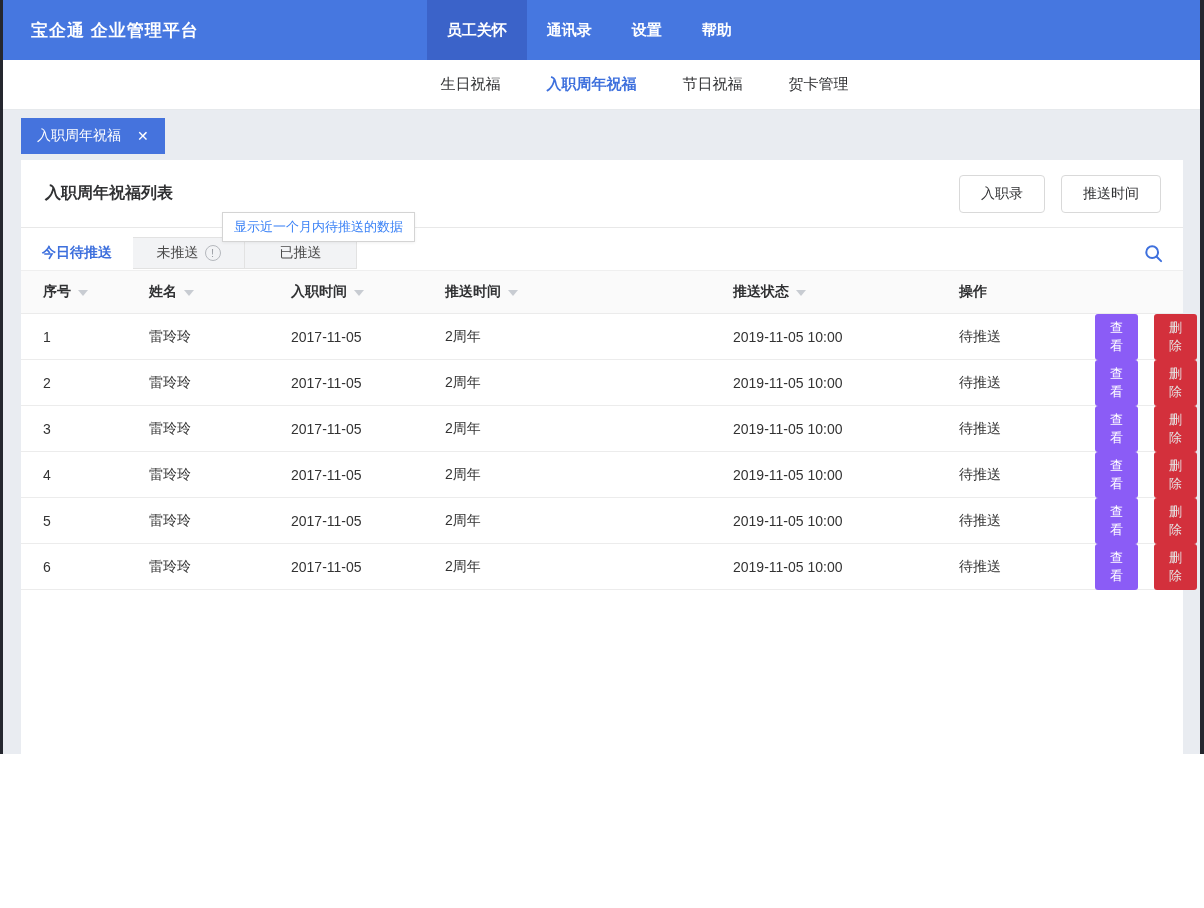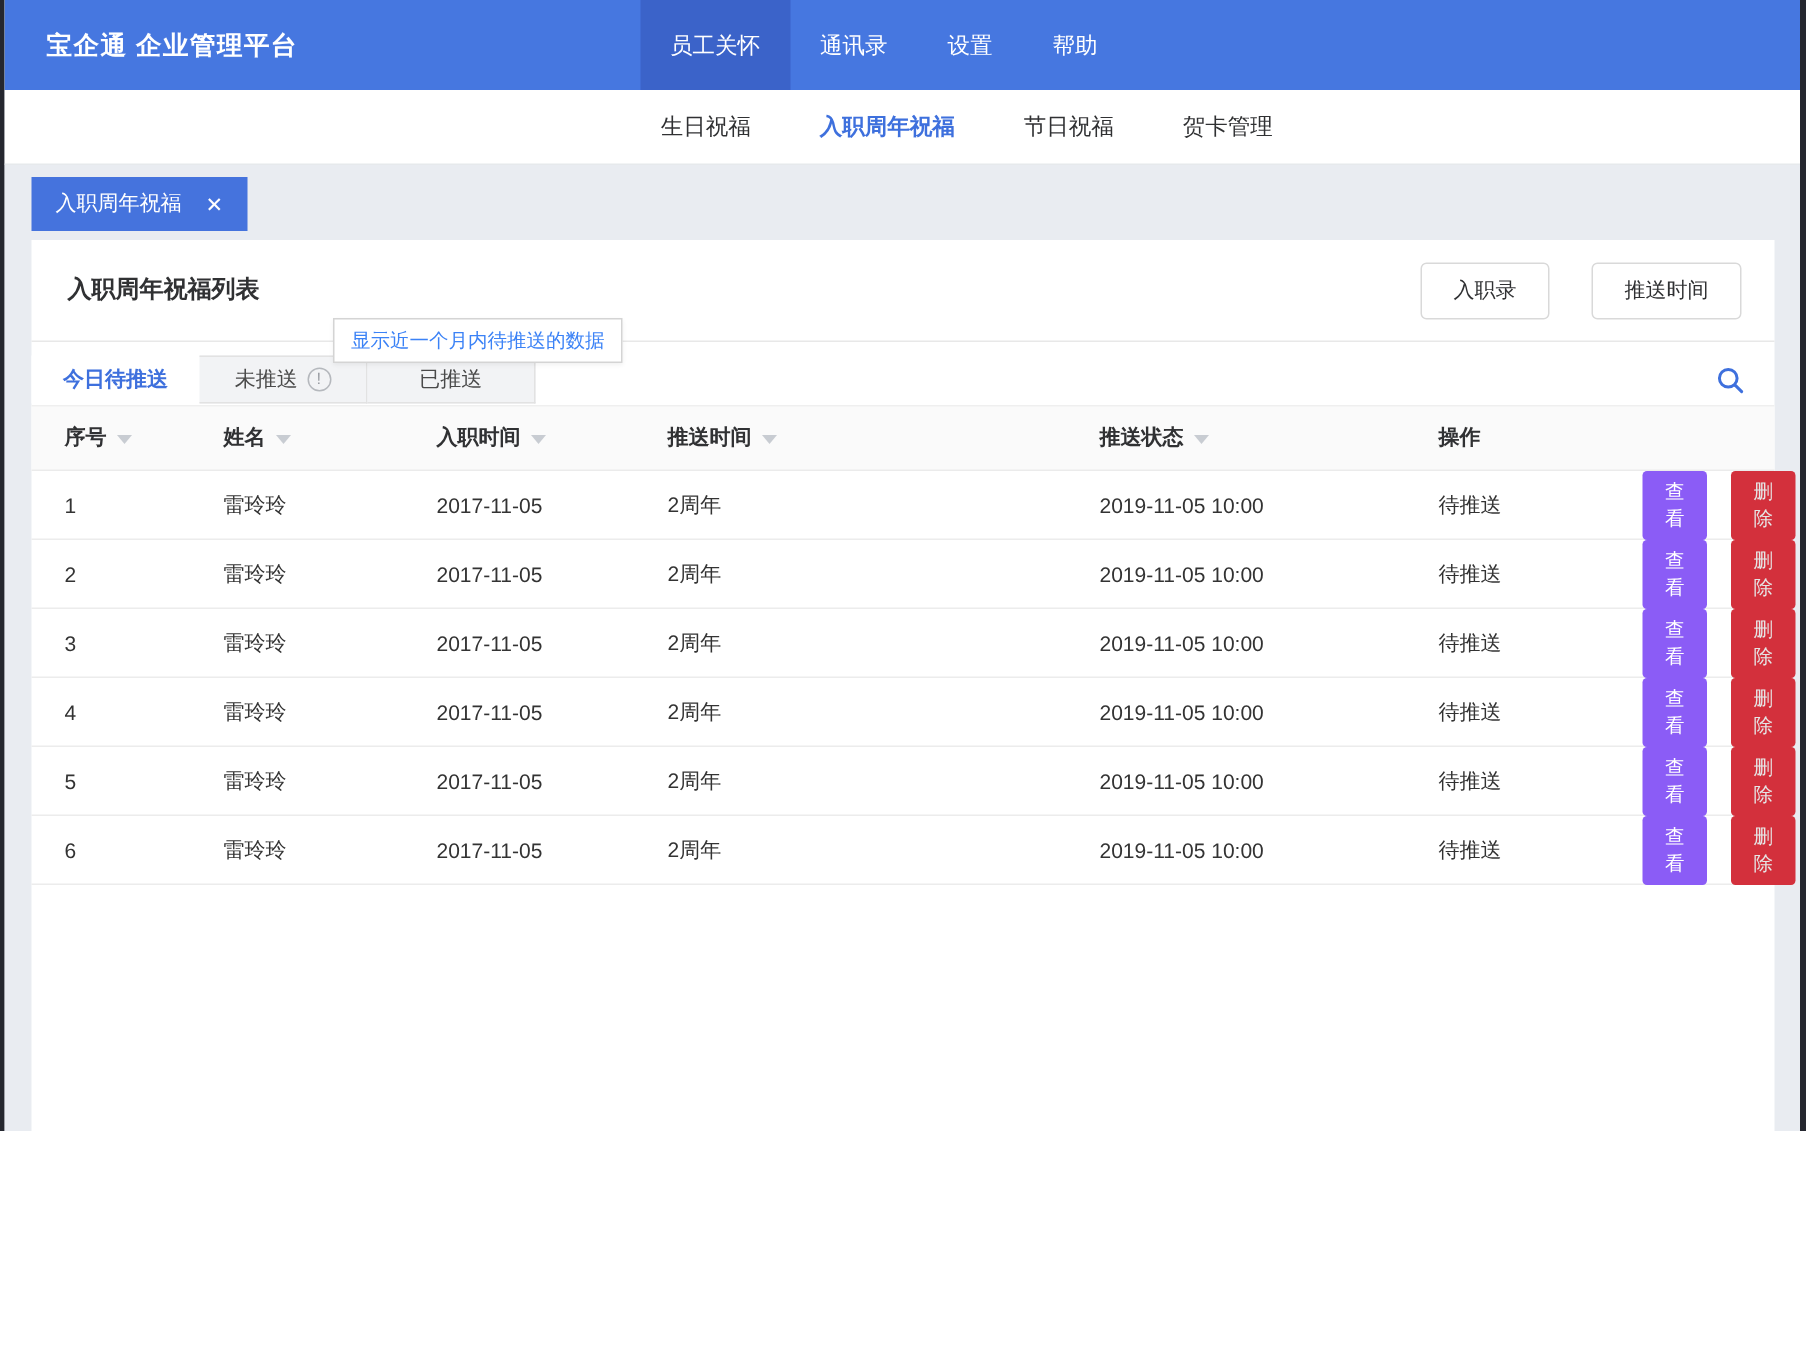--- a/index.html
+++ b/index.html
@@ -4,42 +4,42 @@
 <style>
   * { margin:0; padding:0; box-sizing:border-box; }
   html,body { width:1204px; height:908px; font-family:"Liberation Sans","DejaVu Sans",sans-serif; }
   .window{ width:1204px; height:754px; border-left:3px solid #25272f; border-right:4px solid #25272f;
            display:flex; flex-direction:column; background:#e9ecf1; overflow:hidden;}
 
   
   .topbar{ height:60px; background:#4677e0; display:flex; align-items:stretch; flex:0 0 auto; }
   .brand{ color:#fff; font-size:17px; font-weight:bold; align-self:center; padding-left:28px; letter-spacing:1px;}
   .topnav{ display:flex; margin-left:228px; }
-  .topnav .nav-item{ color:#fff; font-size:15px; font-weight:normal; display:flex; align-items:center;
+  .topnav .nav-item{ color:#fff; font-size:15px; font-weight:bold; display:flex; align-items:center;
                      padding:0 20px; cursor:pointer; }
   .topnav .nav-item.active{ background:#3b63c9; }
 
   
   .subnav{ height:50px; background:#fff; display:flex; align-items:center; justify-content:center;
            padding-left:86px; border-bottom:1px solid #e6e9ec; flex:0 0 auto;}
   .subnav .sub-item{ font-size:15px; color:#303133; margin:0 23px; cursor:pointer; }
   .subnav .sub-item.active{ color:#3e70dd; font-weight:bold; }
 
   
   .content{ flex:1 1 auto; display:flex; flex-direction:column; background:#e9ecf1; padding:8px 17px 0 18px; min-height:0;}
   .chip{ height:36px; background:#4573dd; color:#fff; display:inline-flex; align-items:center;
          padding:0 16px; font-size:14px; align-self:flex-start; cursor:pointer;}
   .chip .chip-close{ margin-left:16px; font-size:14px; cursor:pointer; }
 
   .panel{ background:#fff; margin-top:6px; flex:1 1 auto; position:relative; min-height:0;}
 
   .panel-head{ height:68px; display:flex; align-items:center; padding:0 22px 0 24px;
                border-bottom:1px solid #e8e8e8;}
   .panel-title{ font-size:16px; font-weight:bold; color:#303133; }
-  .head-actions{ margin-left:auto; display:flex; gap:28px; }
+  .head-actions{ margin-left:auto; display:flex; gap:16px; }
   .ghost-btn{ background:#fff; border:1px solid #d9d9d9; border-radius:4px; color:#303133;
               font-size:14px; padding:9px 21px; cursor:pointer; font-family:inherit;}
 
   .tooltip{ position:absolute; top:52px; left:201px; background:#fff; border:1px solid #d4d4d4;
             font-size:13px; color:#3b82f6; padding:5px 11px; z-index:5; box-shadow:0 1px 3px rgba(0,0,0,.06);}
 
   .tabbar{ margin-top:9px; display:flex; align-items:stretch; height:32px; }
   .tab{ width:112px; display:flex; align-items:center; justify-content:center; gap:6px;
         font-size:14px; color:#4a4a4a; background:#f2f3f5; border:1px solid #e2e2e2; border-left:none;
         cursor:pointer;}

